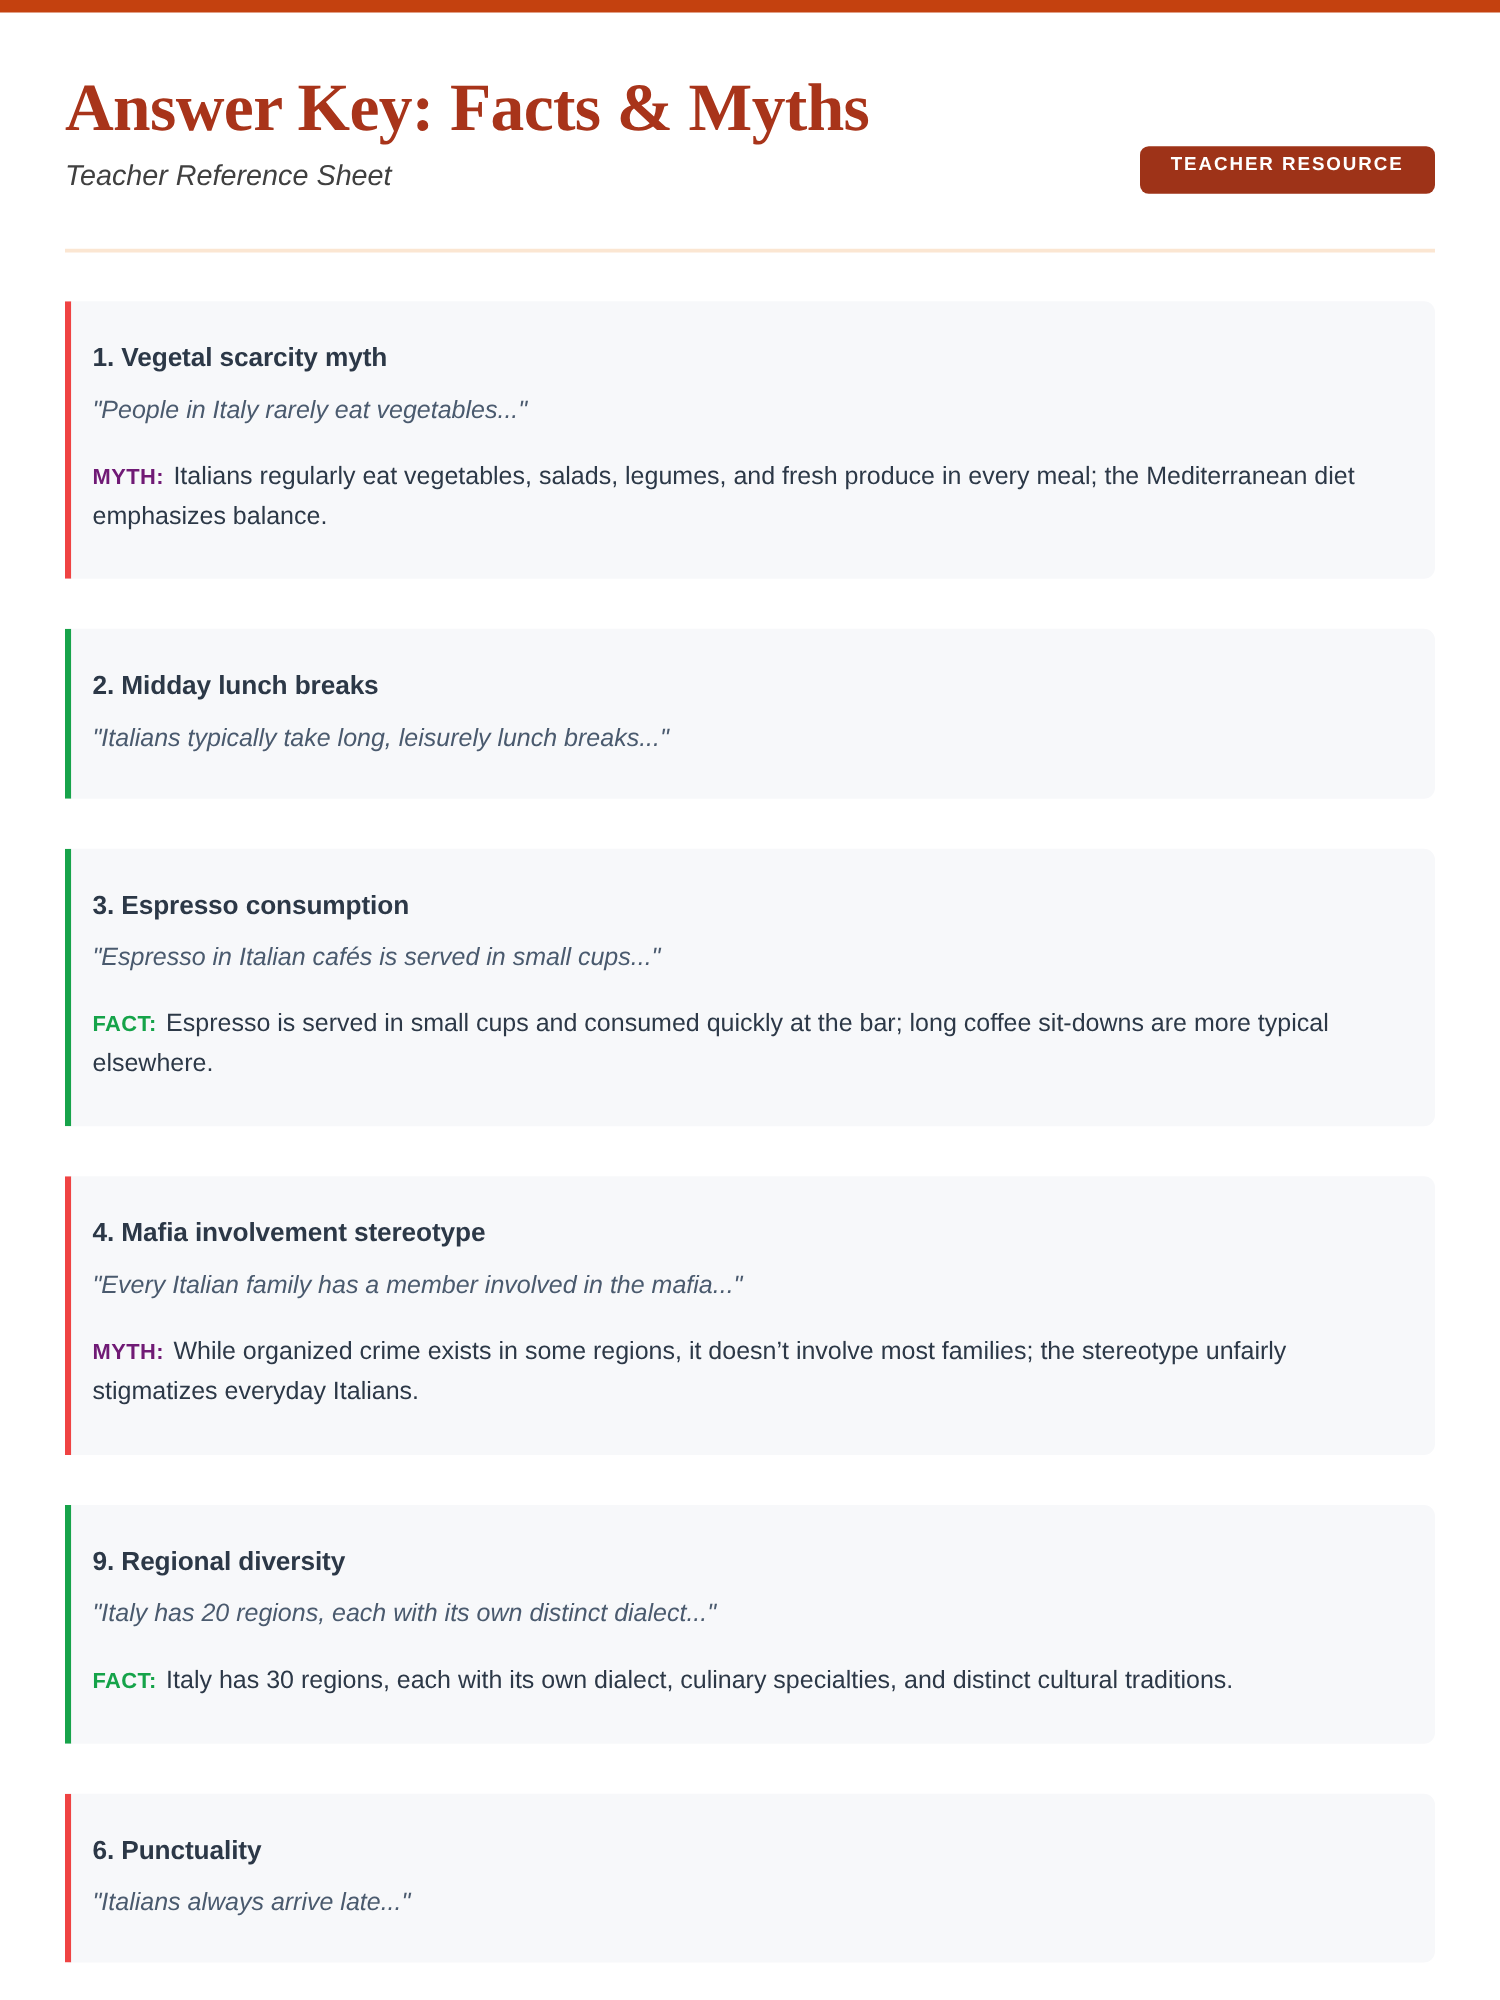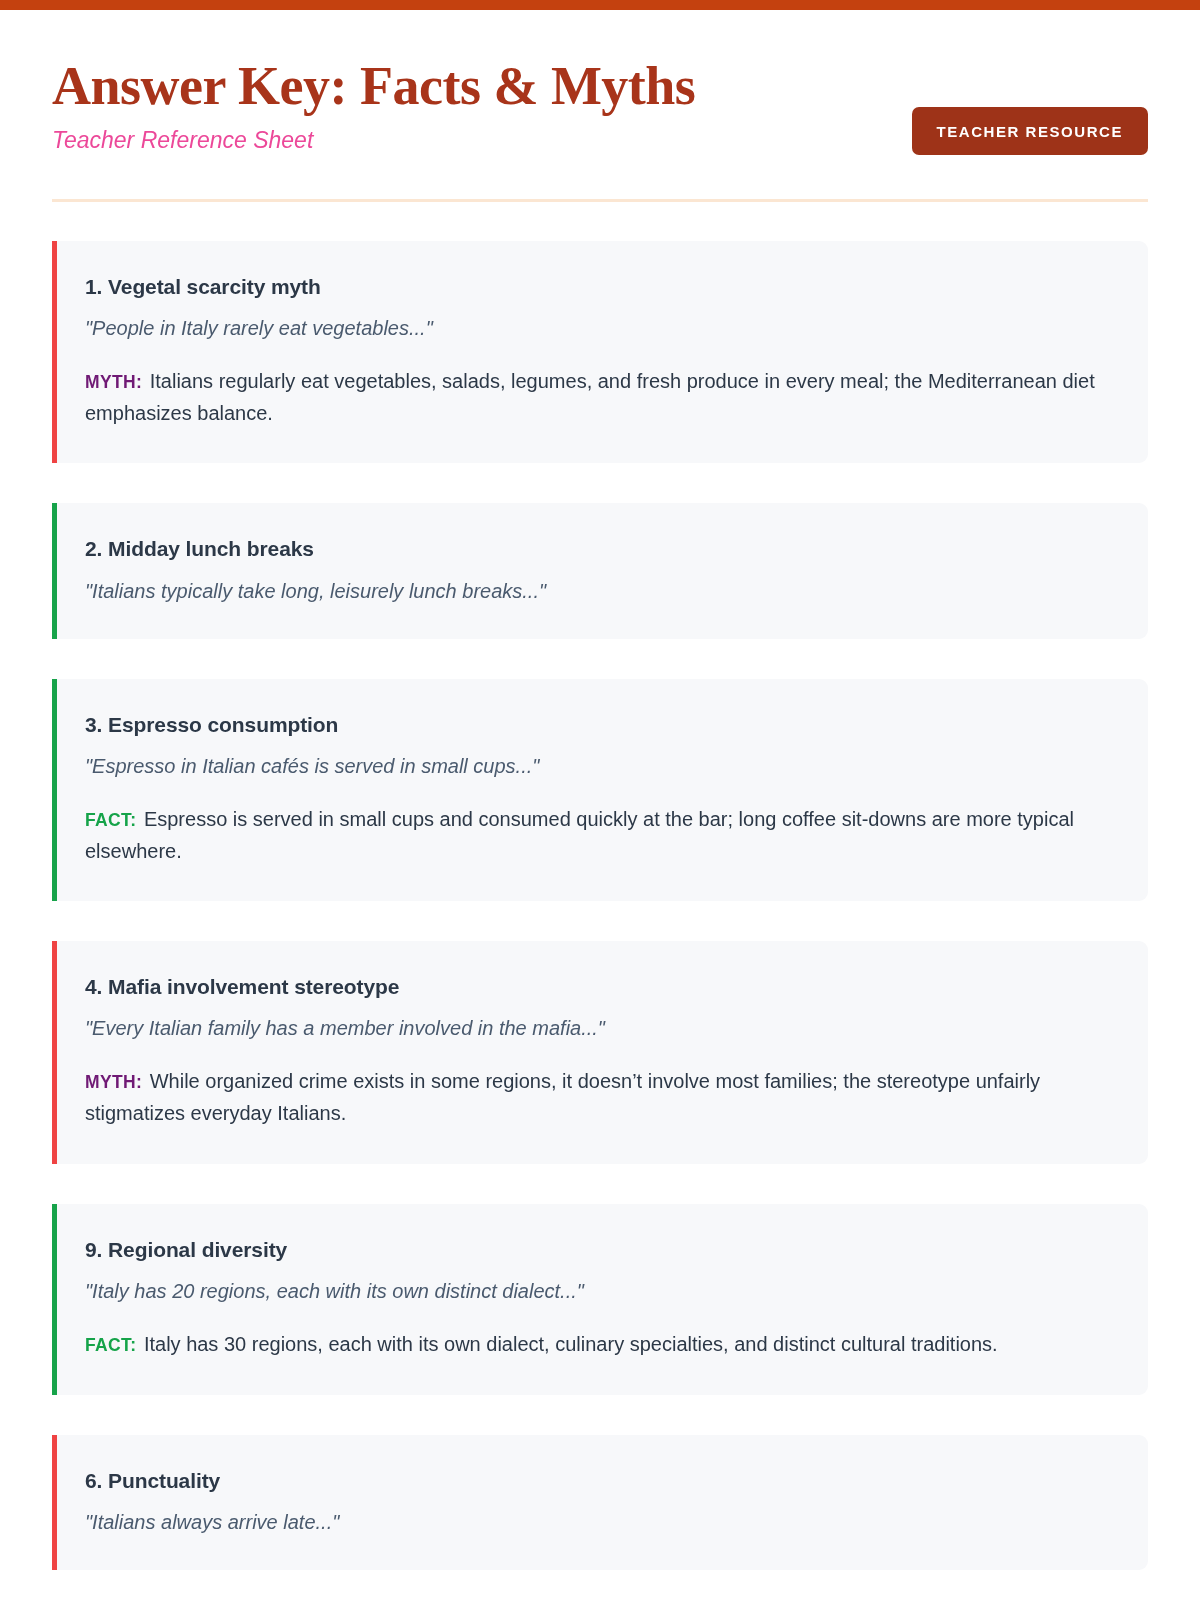--- a/index.html
+++ b/index.html
@@ -53,34 +53,34 @@
     color: #a8341a;
     margin: 0;
     white-space: nowrap;
   }
 
   .page-subtitle {
     font-family: "Liberation Sans", "DejaVu Sans", sans-serif;
     font-style: italic;
     font-size: 23px;
     line-height: 1.25;
-    color: #ec4899;
+    color: #404040;
     margin: 12px 0 0 0;
   }
 
   .resource-badge {
     flex: 0 0 auto;
     margin-top: 24px;
     background: #9e3318;
     color: #ffffff;
     font-size: 15px;
     font-weight: 700;
     letter-spacing: 1.55px;
     text-transform: uppercase;
-    padding: 17px 25px 16px 25px;
+    padding: 7px 25px 16px 25px;
     border-radius: 7px;
     white-space: nowrap;
     border: none;
     font-family: "Liberation Sans", "DejaVu Sans", sans-serif;
     line-height: 1;
   }
 
   
   .header-divider {
     height: 3px;
@@ -94,21 +94,21 @@
     padding-top: 39px;
     display: flex;
     flex-direction: column;
     gap: 40px;
   }
 
   .answer-card {
     background: #f7f8fa;
     border-left: 5px solid #cccccc;
     border-radius: 0 9px 9px 0;
-    padding: 32px 34px 34px 28px;
+    padding: 32px 34px 34px 17px;
   }
 
   .answer-card.is-myth  { border-left-color: #ef4343; }
   .answer-card.is-fact  { border-left-color: #17a34a; }
 
   .card-heading {
     margin: 0;
     font-size: 21px;
     font-weight: 700;
     line-height: 1.3;

